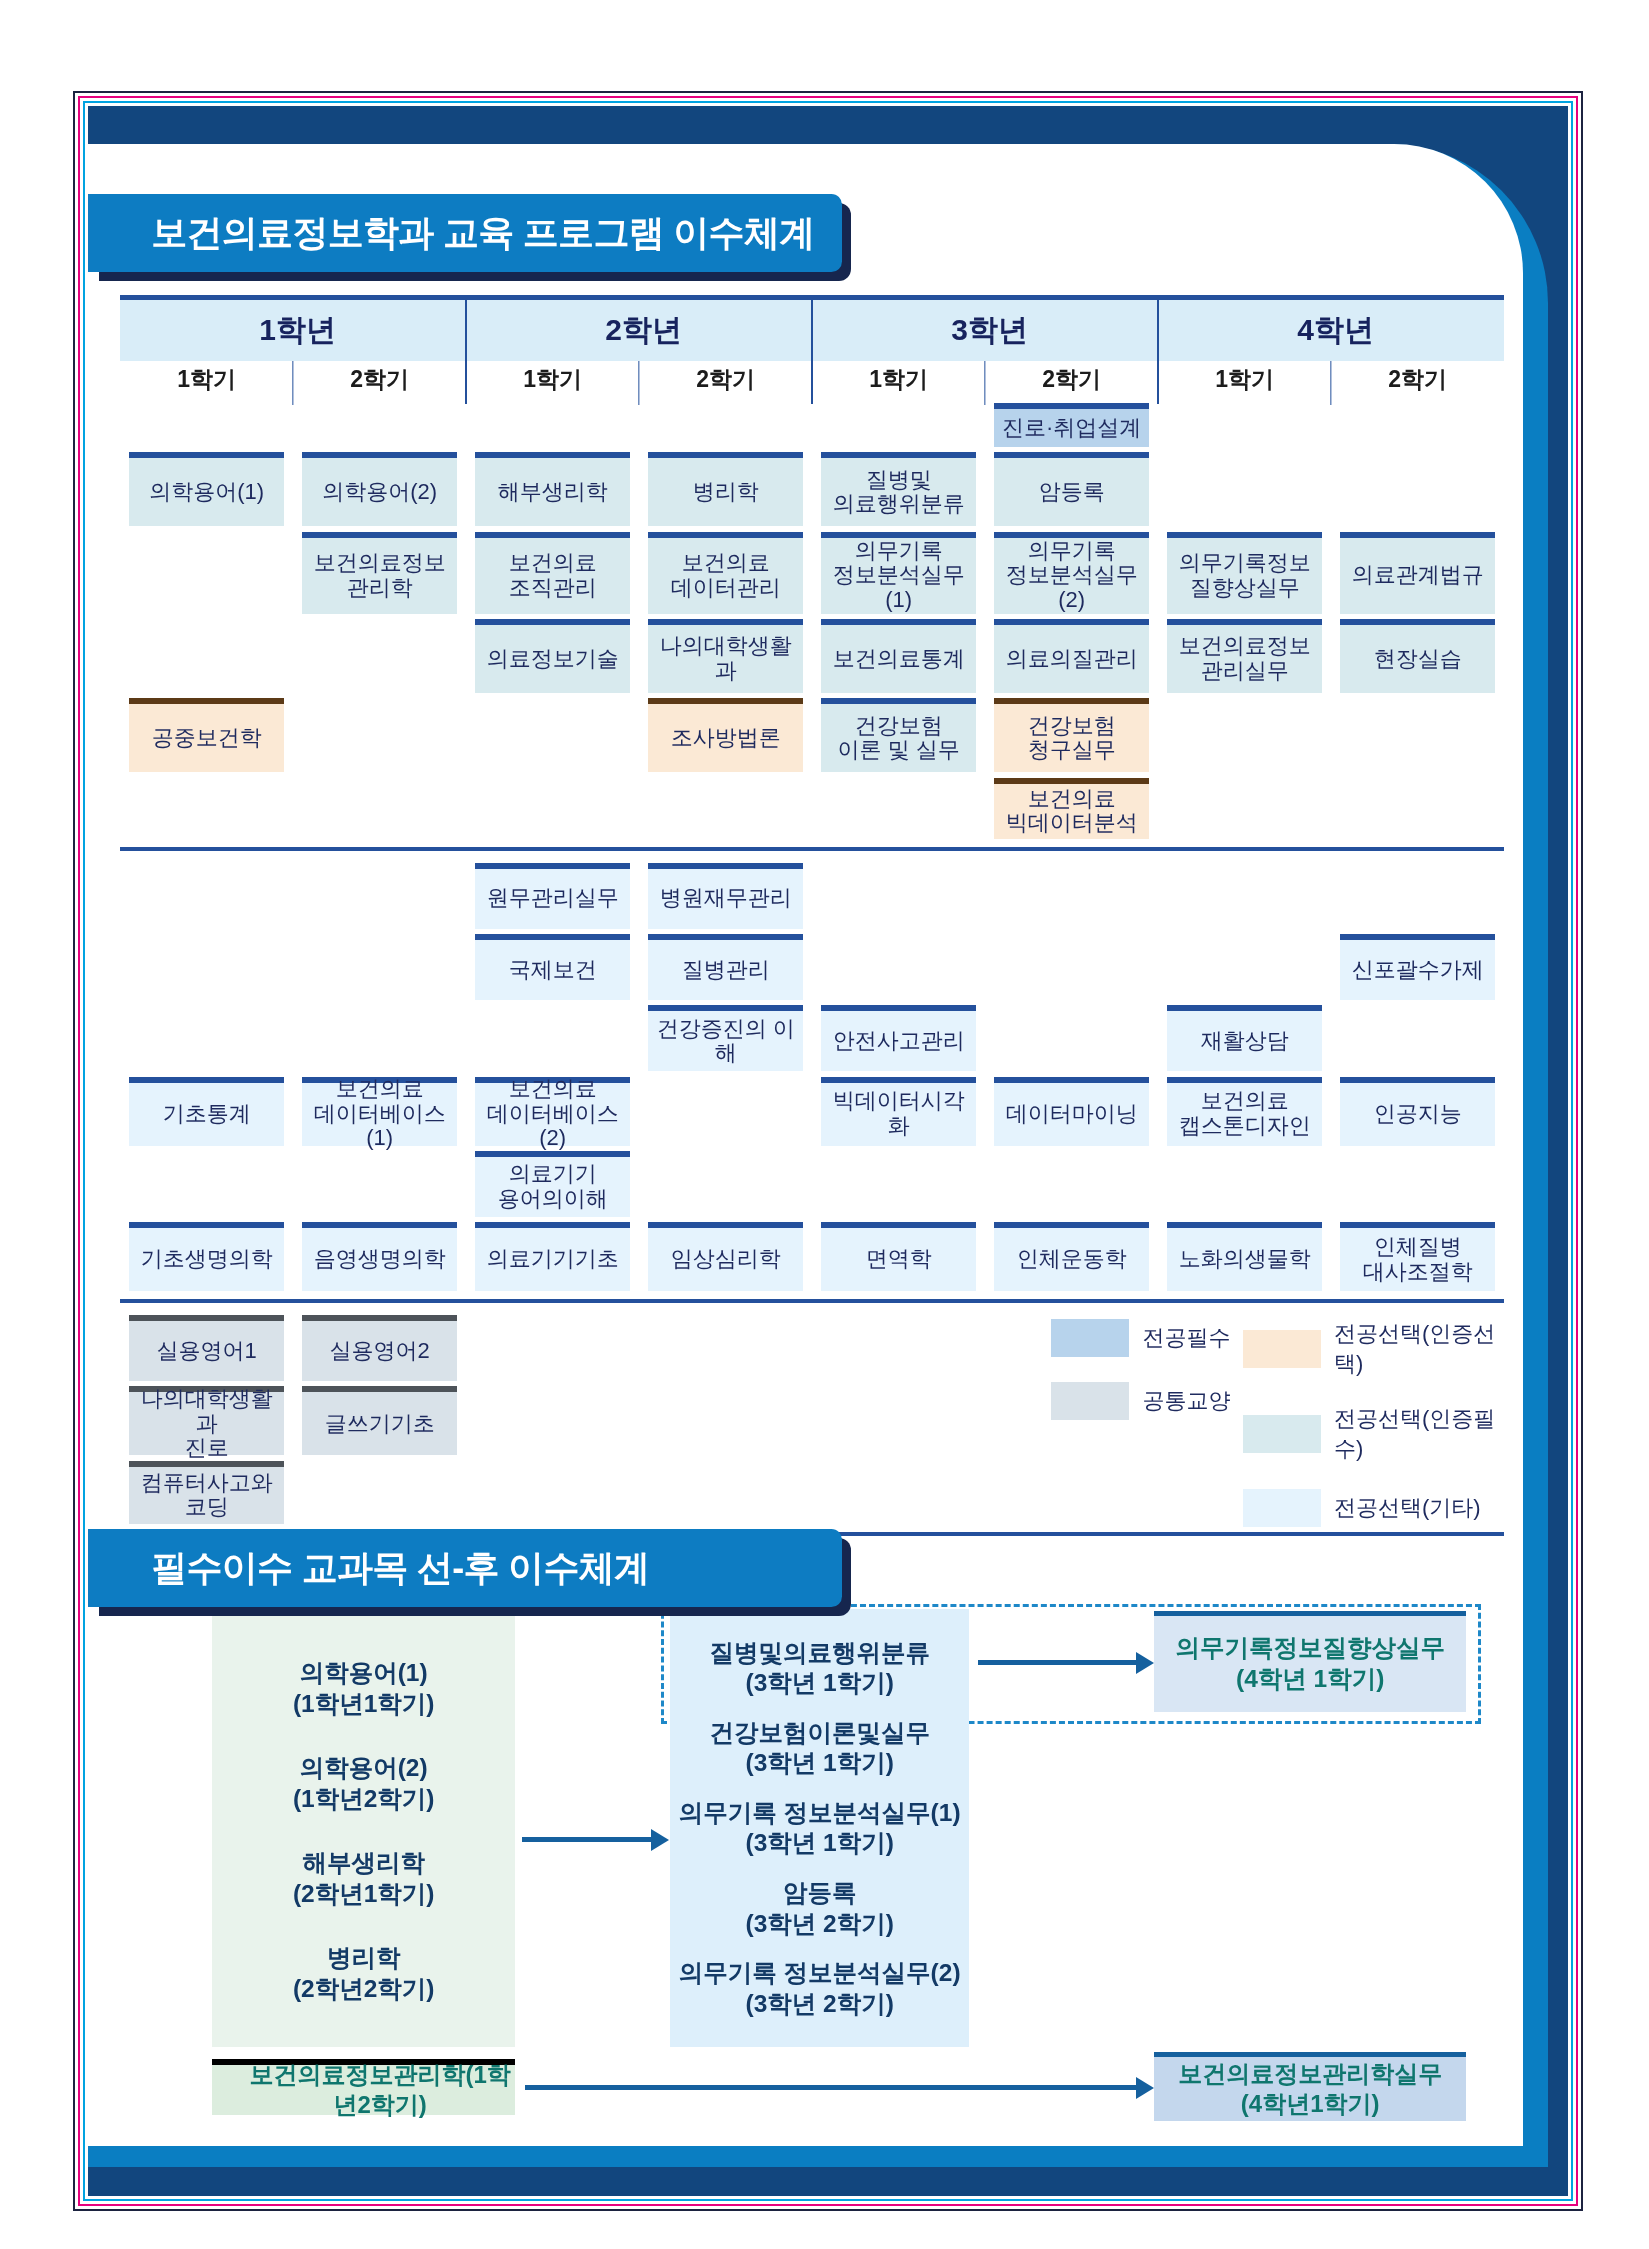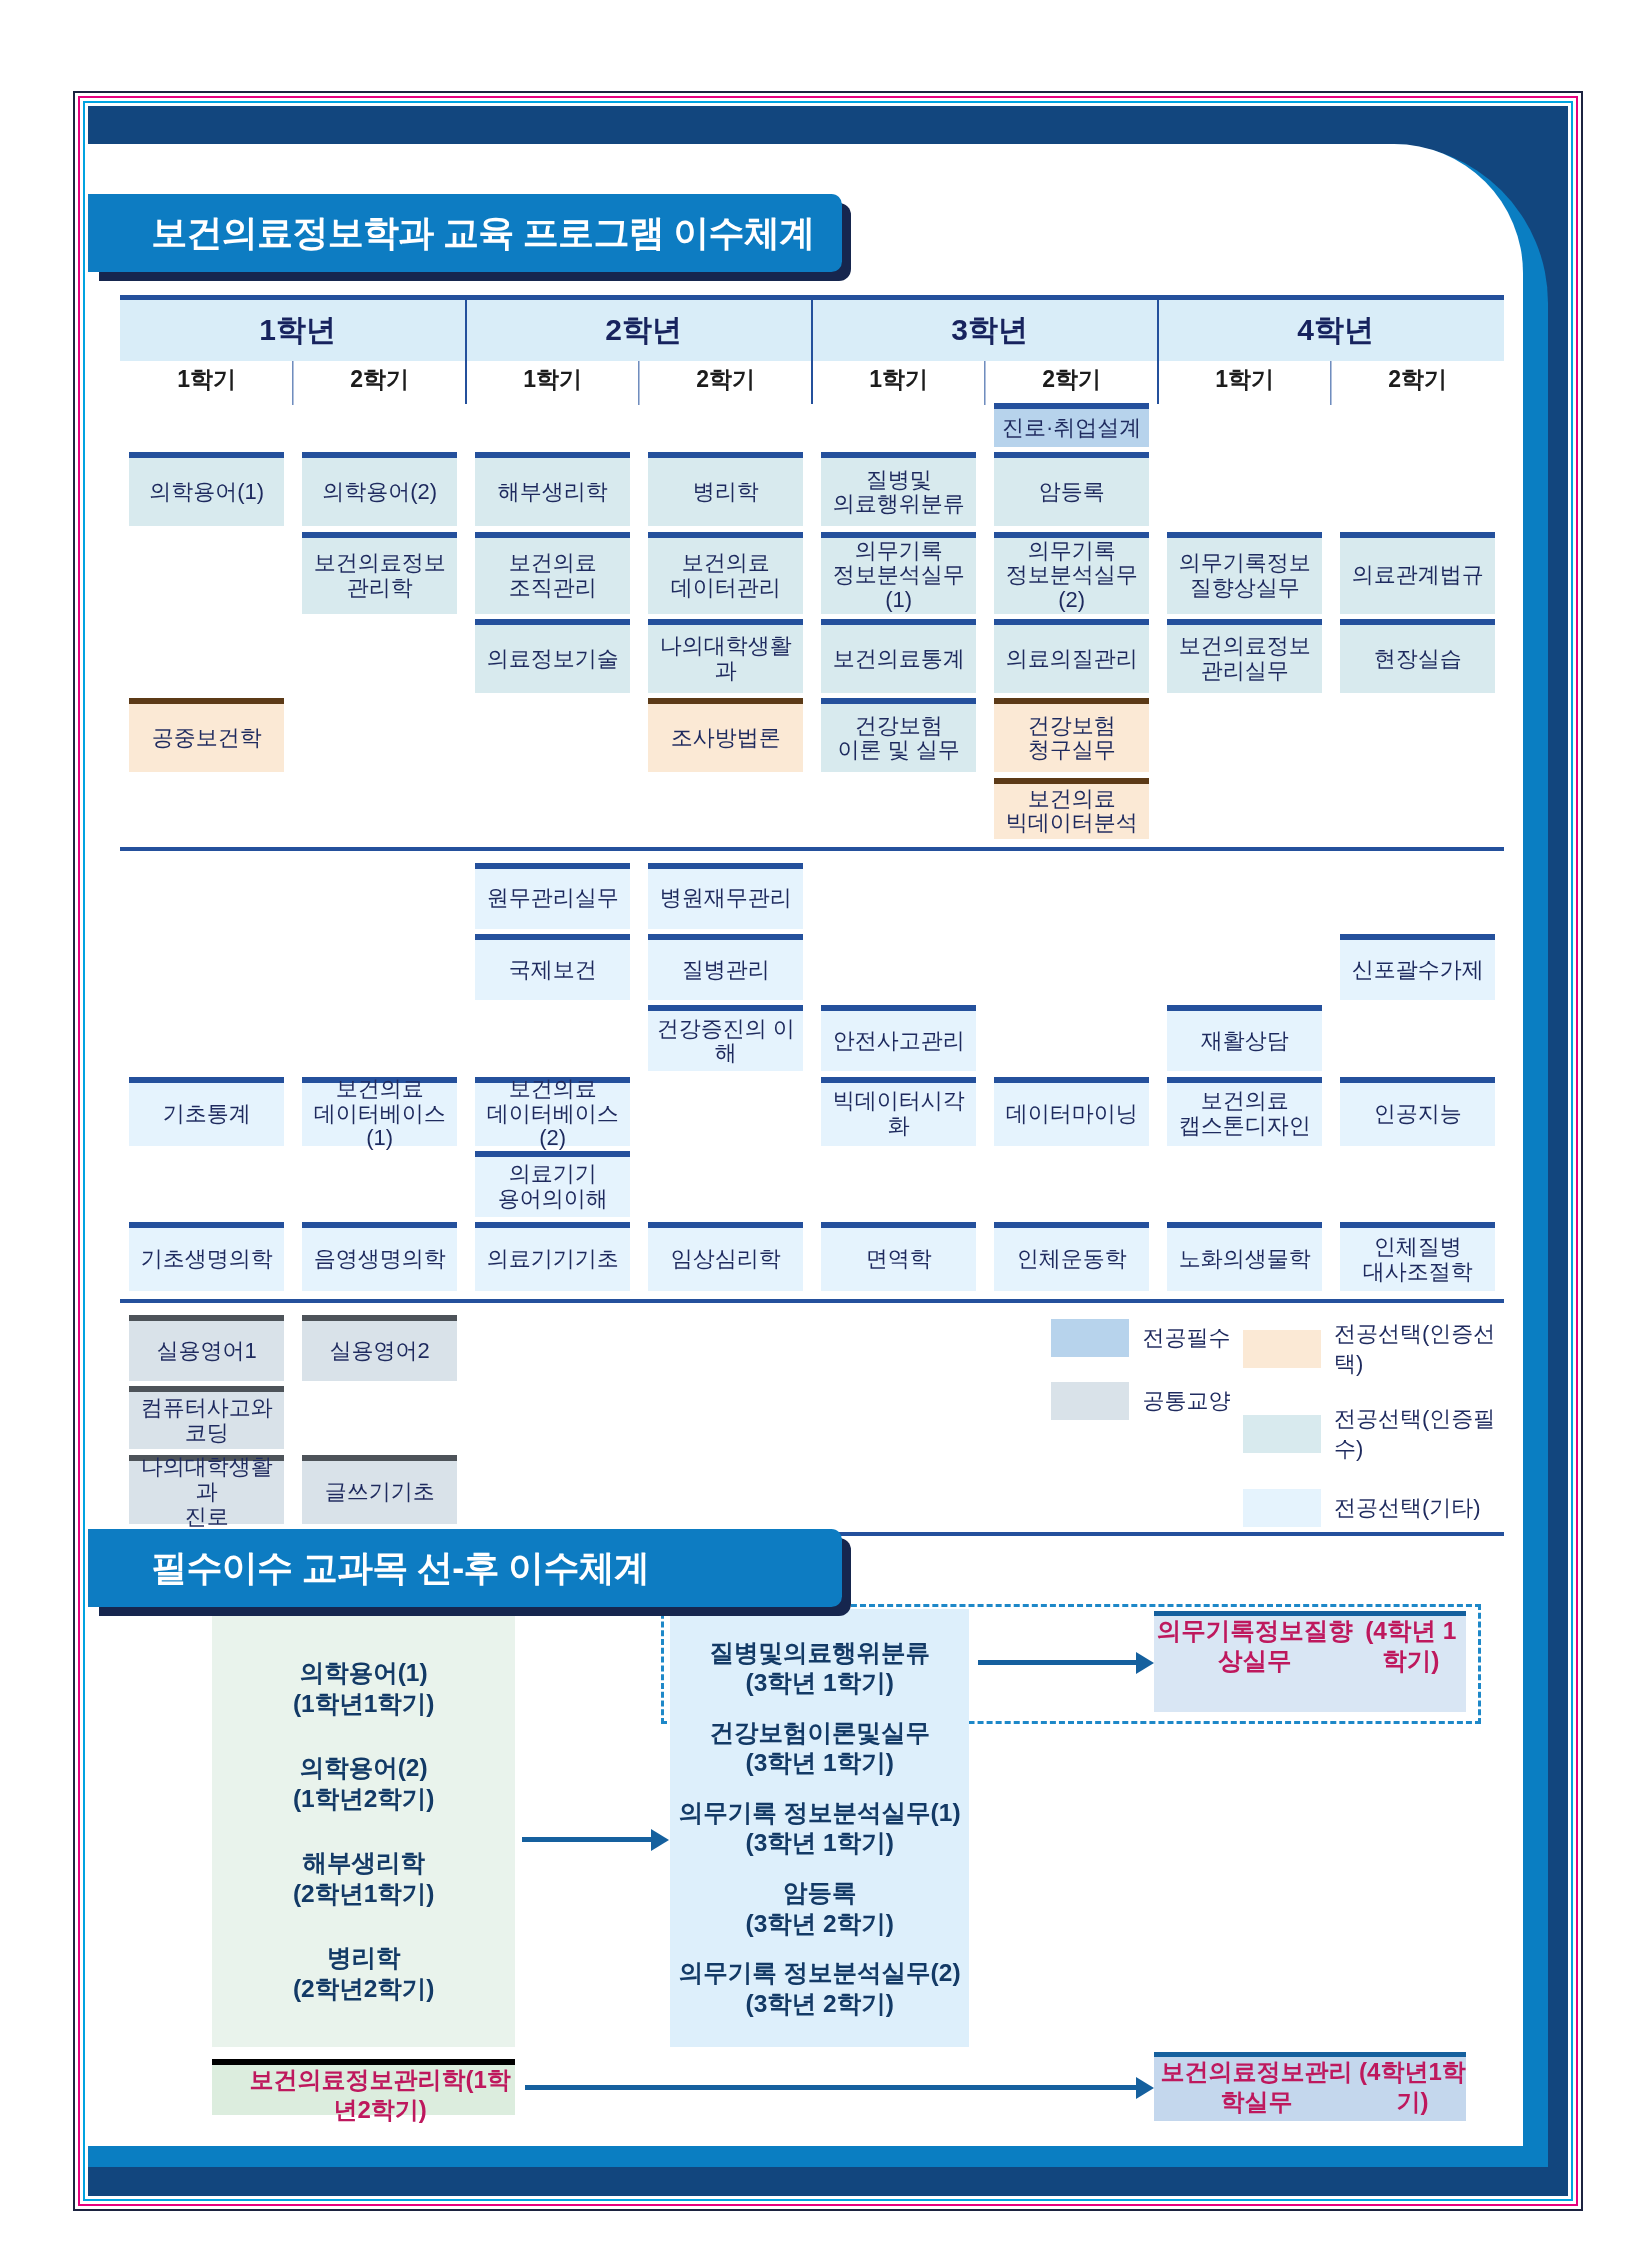--- a/index.html
+++ b/index.html
@@ -66,22 +66,22 @@
 
   
   .flow{position:absolute;left:32px;top:1460px;width:1384px;height:536px;}
   .tallbox{position:absolute;display:flex;flex-direction:column;justify-content:space-evenly;
            box-sizing:border-box;padding:9.3px 4px;}
   .greenTall{left:92px;top:5.3px;width:303px;height:438px;background:#e9f3ec;border-top:6.6px solid #203c24;}
   .midTall{left:550px;top:5.3px;width:299px;height:438px;background:#ddeffb;}
   .fentry{text-align:center;font-weight:600;color:#133a66;font-size:24.5px;line-height:1.25;}
   .dashedRect{position:absolute;left:541px;top:0;width:820px;height:120px;
               border:3.3px dashed #1e88c8;box-sizing:border-box;}
-  .flowbox{position:absolute;display:flex;align-items:flex-start;justify-content:center;
-           text-align:center;font-weight:600;color:#be185d;font-size:24.5px;line-height:1.25;box-sizing:border-box;}
+  .flowbox{position:absolute;display:flex;flex-direction:column;align-items:center;justify-content:center;
+           text-align:center;font-weight:600;color:#0f766e;font-size:24.5px;line-height:1.25;box-sizing:border-box;}
   .qbox{left:1034px;top:6.6px;width:312px;height:101px;background:#d9e6f4;border-top:5.3px solid #15609e;}
   .gsmall{left:92px;top:455px;width:303px;height:56px;background:#dcedde;border-top:6px solid #000000;font-size:24px;padding-left:33px;}
   .mtarget{left:1034px;top:448px;width:312px;height:69px;background:#c4d7ed;border-top:5.3px solid #15609e;font-size:24px;}
   .arrow{position:absolute;height:4.6px;background:#15609e;}
   .arrow::after{content:'';position:absolute;right:-17px;top:-8.6px;width:0;height:0;
                 border-left:18.5px solid #15609e;border-top:11.2px solid transparent;border-bottom:11.2px solid transparent;}
   .arrowA{left:402px;top:233px;width:130px;}
   .arrowB{left:858px;top:56px;width:159px;}
   .arrowC{left:405px;top:481px;width:612px;}
 </style>
@@ -373,41 +373,41 @@
               <div class="slot">
                 <div class="box common">실용영어2</div>
               </div>
               <div class="slot"></div>
               <div class="slot"></div>
               <div class="slot"></div>
               <div class="slot"></div>
               <div class="slot"></div>
               <div class="slot"></div>
             </div>
+            <div class="grow" style="height: 69px;">
+              <div class="slot">
+                <div class="box common">나의대학생활과
+진로</div>
+              </div>
+              <div class="slot">
+                <div class="box common">글쓰기기초</div>
+              </div>
+              <div class="slot"></div>
+              <div class="slot"></div>
+              <div class="slot"></div>
+              <div class="slot"></div>
+              <div class="slot"></div>
+              <div class="slot"></div>
+            </div>
             <div class="grow" style="height: 63px;">
               <div class="slot">
                 <div class="box common">컴퓨터사고와
 코딩</div>
               </div>
               <div class="slot"></div>
-              <div class="slot"></div>
-              <div class="slot"></div>
-              <div class="slot"></div>
-              <div class="slot"></div>
-              <div class="slot"></div>
-              <div class="slot"></div>
-            </div>
-            <div class="grow" style="height: 69px;">
-              <div class="slot">
-                <div class="box common">나의대학생활과
-진로</div>
-              </div>
-              <div class="slot">
-                <div class="box common">글쓰기기초</div>
-              </div>
               <div class="slot"></div>
               <div class="slot"></div>
               <div class="slot"></div>
               <div class="slot"></div>
               <div class="slot"></div>
               <div class="slot"></div>
             </div>
             <div class="rule"></div>
           </div>
 

